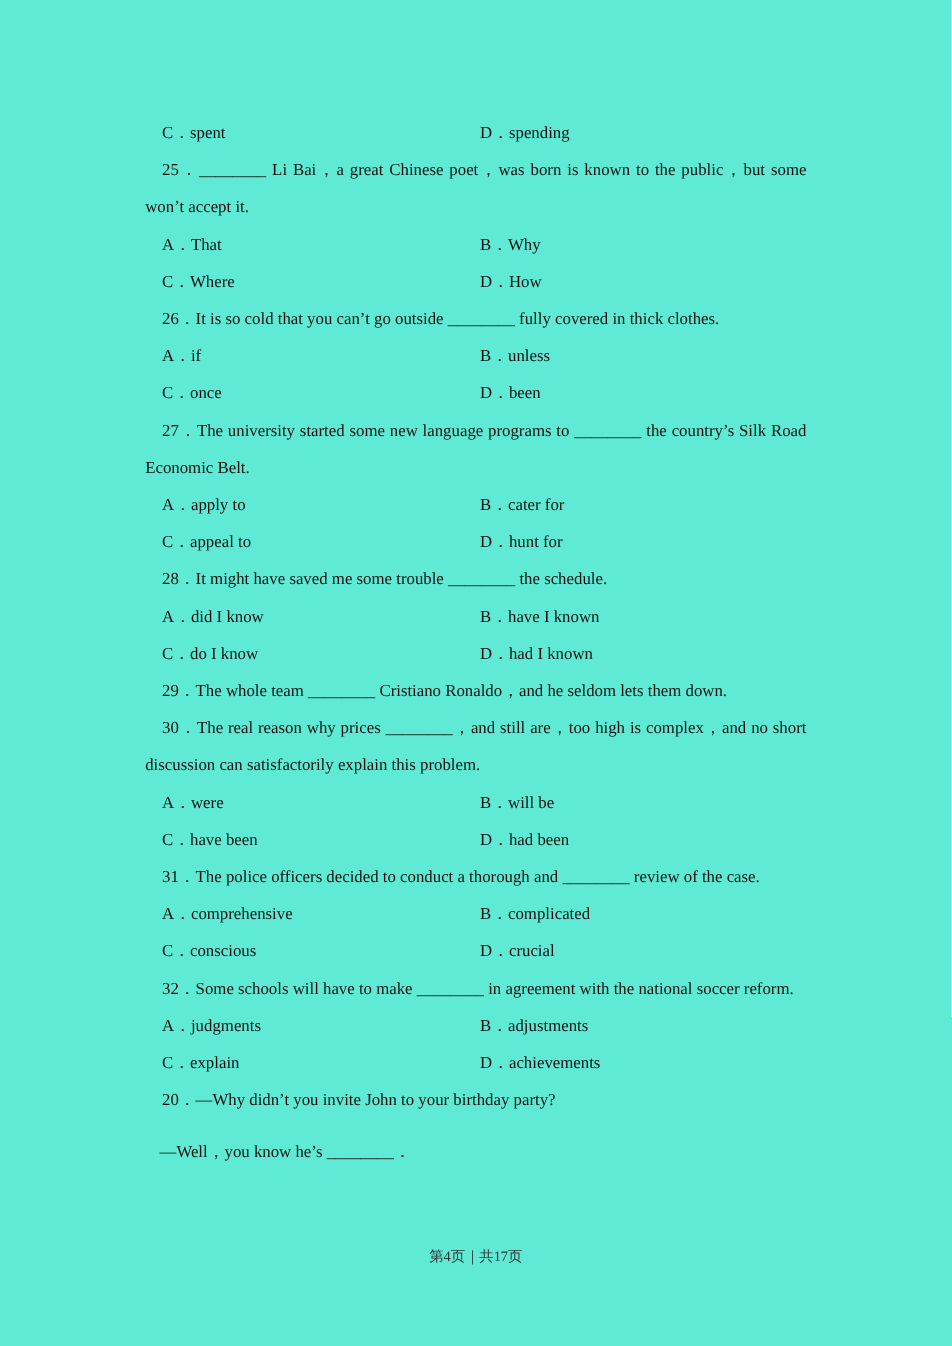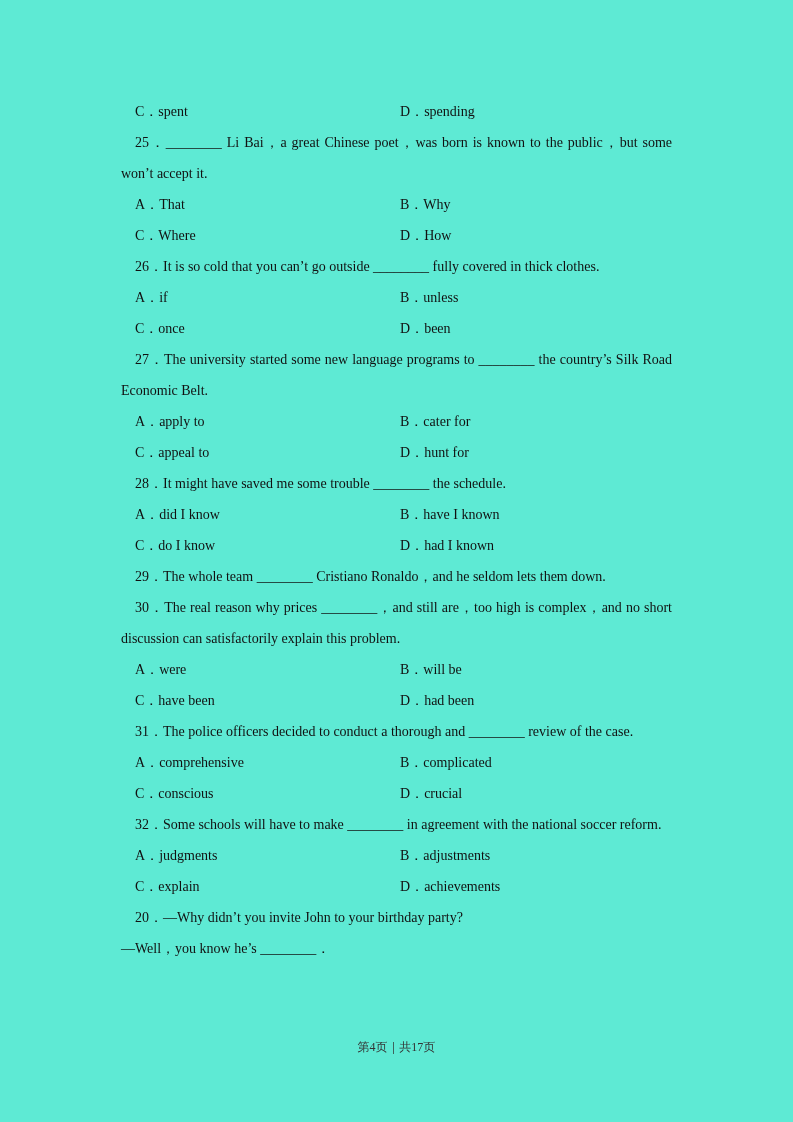--- a/index.html
+++ b/index.html
@@ -26,21 +26,21 @@
   .question { margin: 0; }
 
   .stem {
     margin: 0;
     line-height: 31px;
     text-indent: 14px;
     text-align: justify;
   }
 
   .followup {
-    margin: 0;
+    margin: 12px;
     line-height: 31px;
     text-align: left;
   }
 
   .options {
     display: grid;
     grid-template-columns: 265px 1fr;
     padding-left: 14px;
     line-height: 31px;
   }

